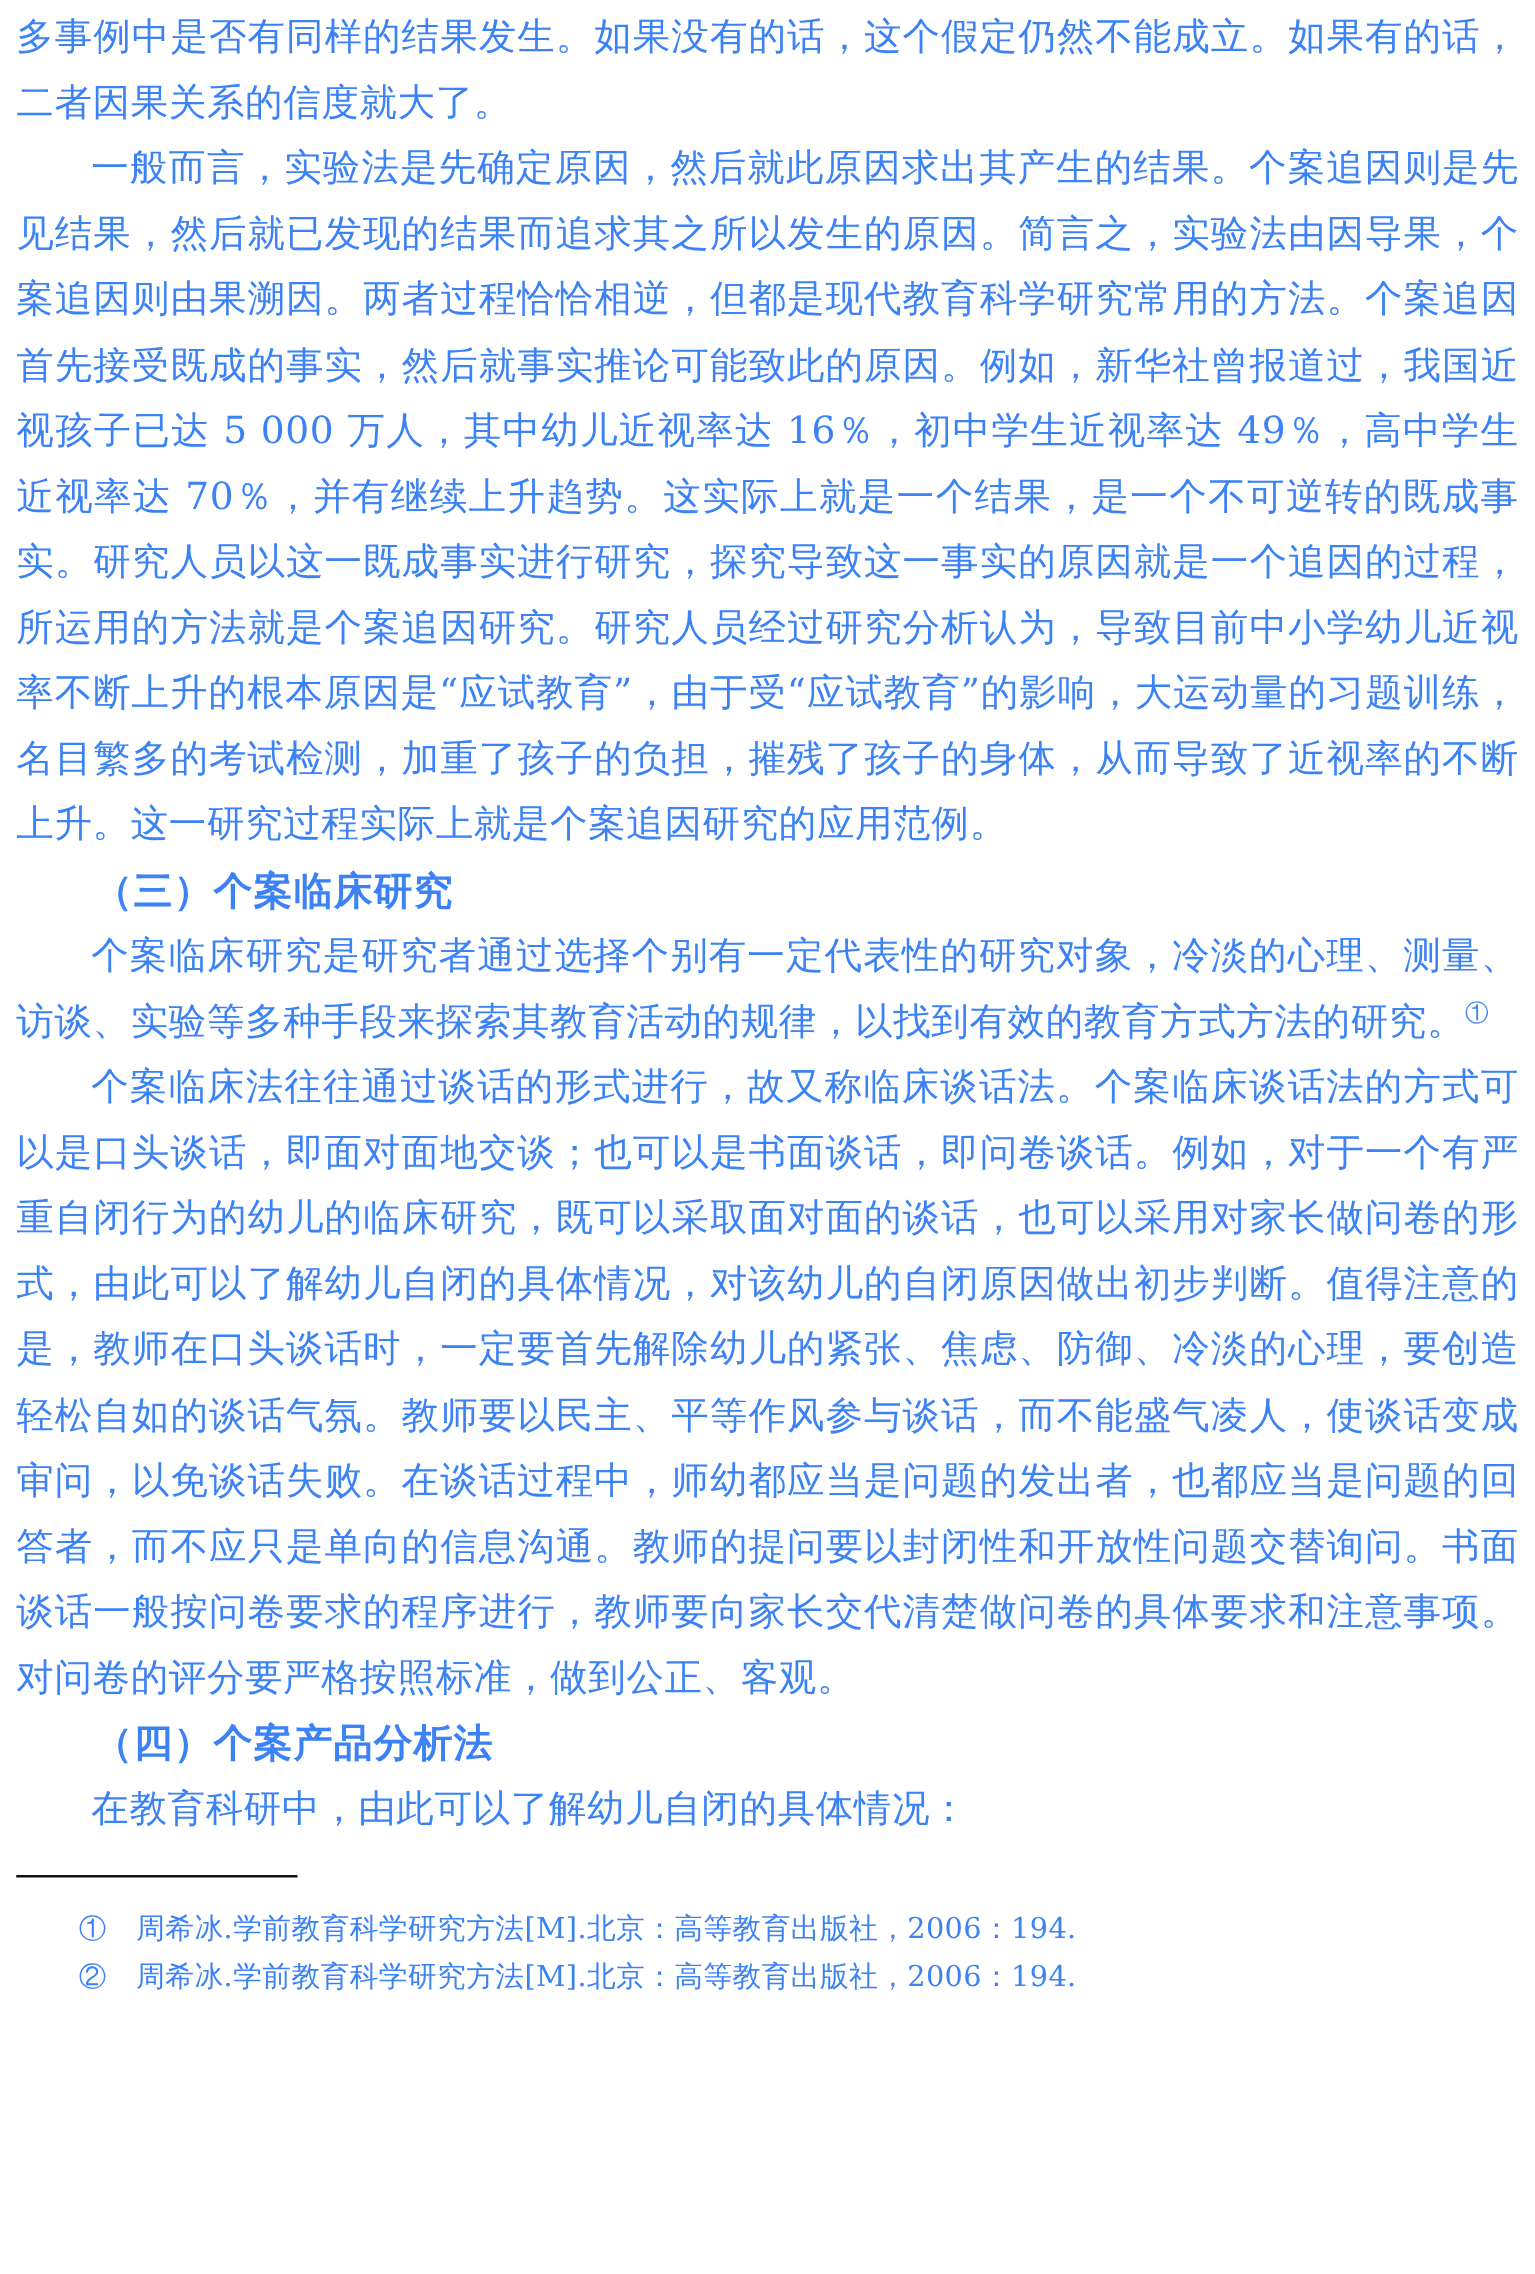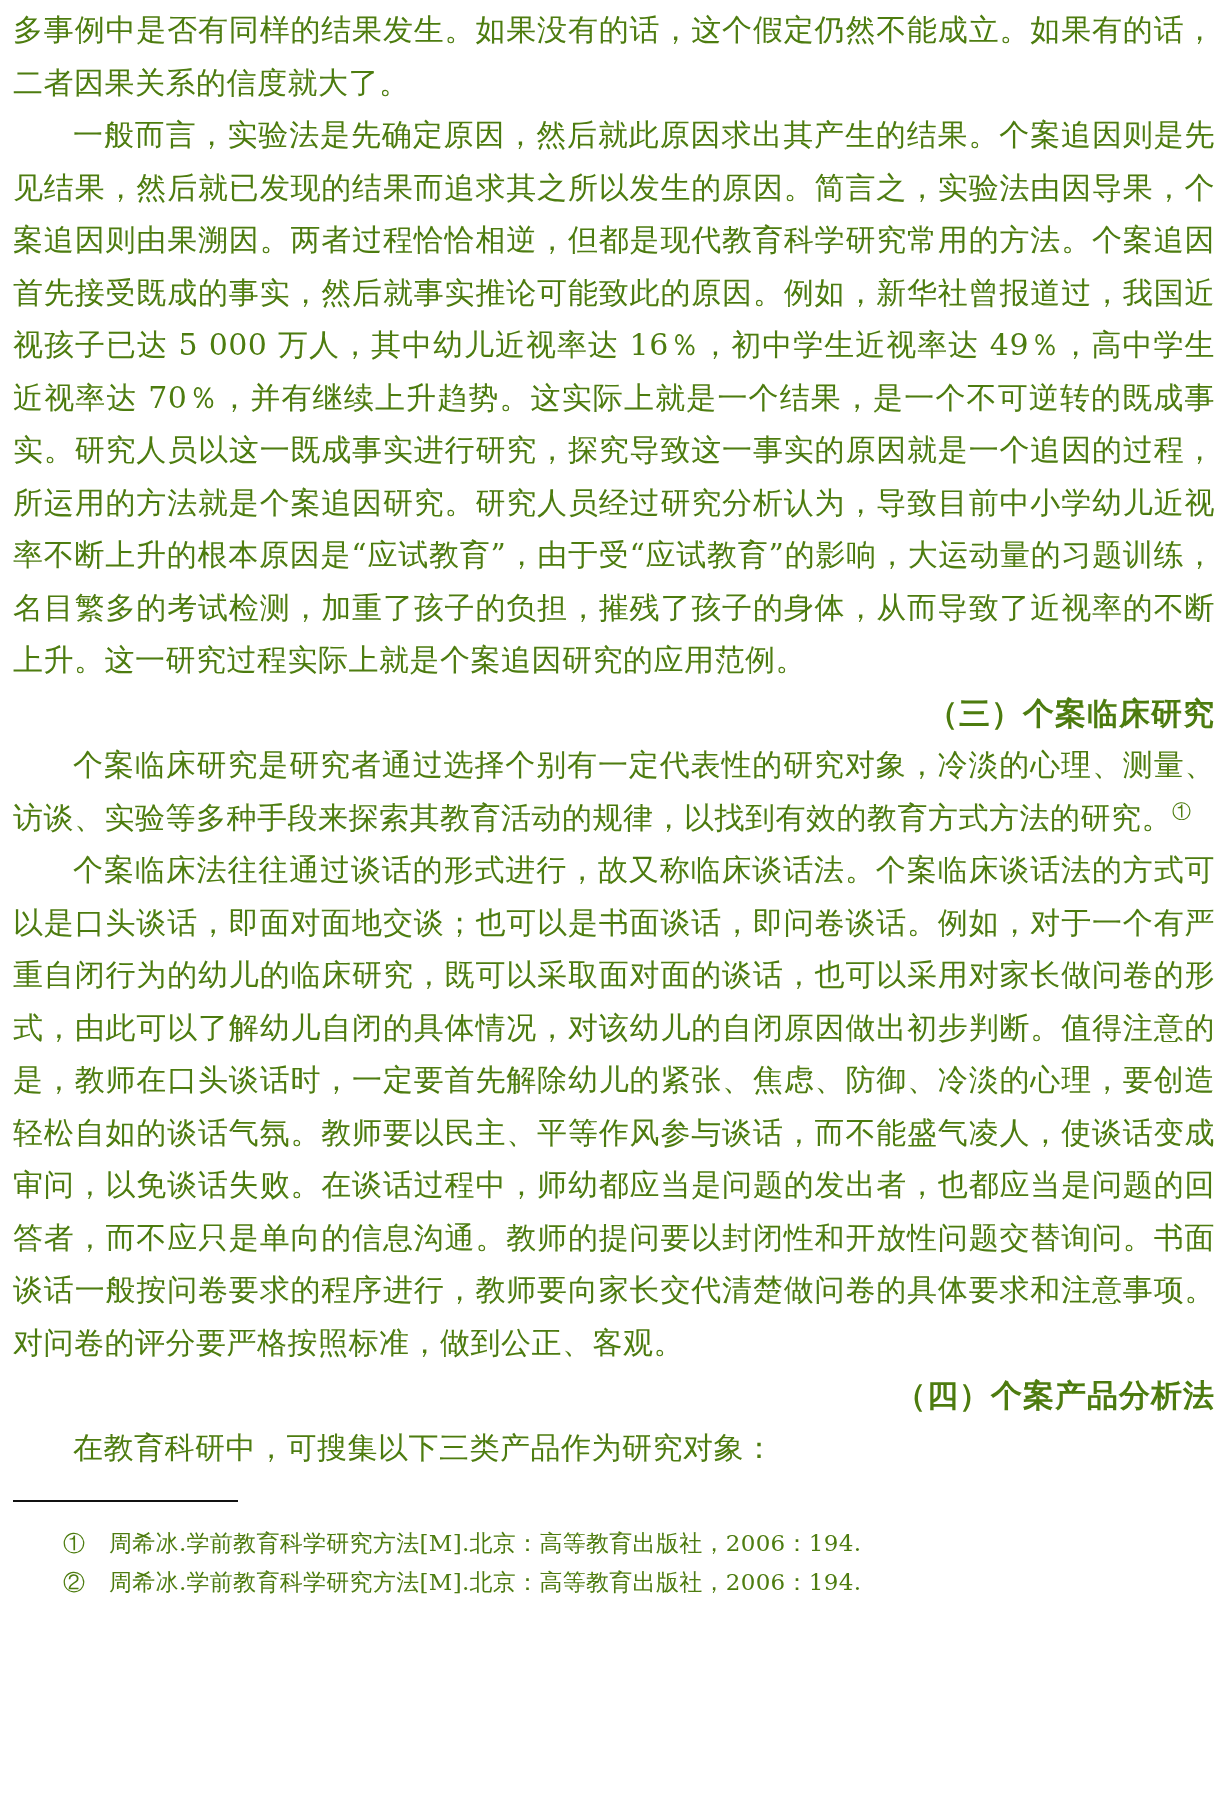--- a/index.html
+++ b/index.html
@@ -6,21 +6,21 @@
     margin: 0;
     padding: 0;
     background: #ffffff;
   }
   .page {
     position: relative;
     box-sizing: border-box;
     width: 1228px;
     height: 1819px;
     background: #ffffff;
-    color: #4d7c0f;
+    color: #3b82f6;
     padding: 4px 13px 0 13px;
     overflow: hidden;
     font-family: "DejaVu Serif", "Liberation Serif", serif;
   }
   p.body-text {
     margin: 0;
     font-size: 30px;
     line-height: 52.5px;
     text-align: justify;
     text-justify: inter-ideograph;
@@ -28,21 +28,20 @@
   }
   .indent { text-indent: 2em; }
   .section-heading {
     margin: 0;
     font-size: 31px;
     line-height: 52.5px;
     font-weight: 700;
     font-family: "DejaVu Sans", "Liberation Sans", sans-serif;
     text-indent: 2em;
     letter-spacing: 1px;
-    text-align: right;
   }
   sup.fn-ref {
     font-size: 19px;
     line-height: 0;
     vertical-align: 10px;
     letter-spacing: 0;
   }
   .footnote-rule {
     width: 225px;
     height: 0;
@@ -81,21 +80,21 @@
 
   <h2 class="section-heading">（三）个案临床研究</h2>
 
   <p class="body-text indent"><span>个案临床研究是研究者通过选择个别有一定代表性的研究对象，冷淡的心理、测量、访谈、实验等多种手段来探索其教育活动的规律，以找到有效的教育方式方法的研究。</span><sup class="fn-ref">①</sup></p>
 
   <p class="body-text indent">个案临床法往往通过谈话的形式进行，故又称临床谈话法。个案临床谈话法的方式可以是口头谈话，即面对面地交谈；也可以是书面谈话，即问卷谈话。例如，对于一个有严重自闭行为的幼儿的临床研究，既可以采取面对面的谈话，也可以采用对家长做问卷的形式，由此可以了解幼儿自闭的具体情况，对该幼儿的自闭原因做出初步判断。值得注意的是，教师在口头谈话时，一定要首先解除幼儿的紧张、焦虑、防御、冷淡的心理，要创造轻松自如的谈话气氛。教师要以民主、平等作风参与谈话，而不能盛气凌人，使谈话变成审问，以免谈话失败。在谈话过程中，师幼都应当是问题的发出者，也都应当是问题的回答者，而不应只是单向的信息沟通。教师的提问要以封闭性和开放性问题交替询问。书面谈话一般按问卷要求的程序进行，教师要向家长交代清楚做问卷的具体要求和注意事项。对问卷的评分要严格按照标准，做到公正、客观。</p>
 
   <h2 class="section-heading">（四）个案产品分析法</h2>
 
 
-  <p class="body-text indent">在教育科研中，可搜集以下三类产品作为研究对象：</p>
+  <p class="body-text indent">在教育科研中，由此可以了解幼儿自闭的具体情况：</p>
 
   <hr class="footnote-rule">
 
   <div class="footnotes">
     <div class="footnote">
       <span class="marker">①</span>
       <span class="fn-text">周希冰.学前教育科学研究方法[M].北京：高等教育出版社，2006：194.</span>
     </div>
     <div class="footnote">
       <span class="marker">②</span>

